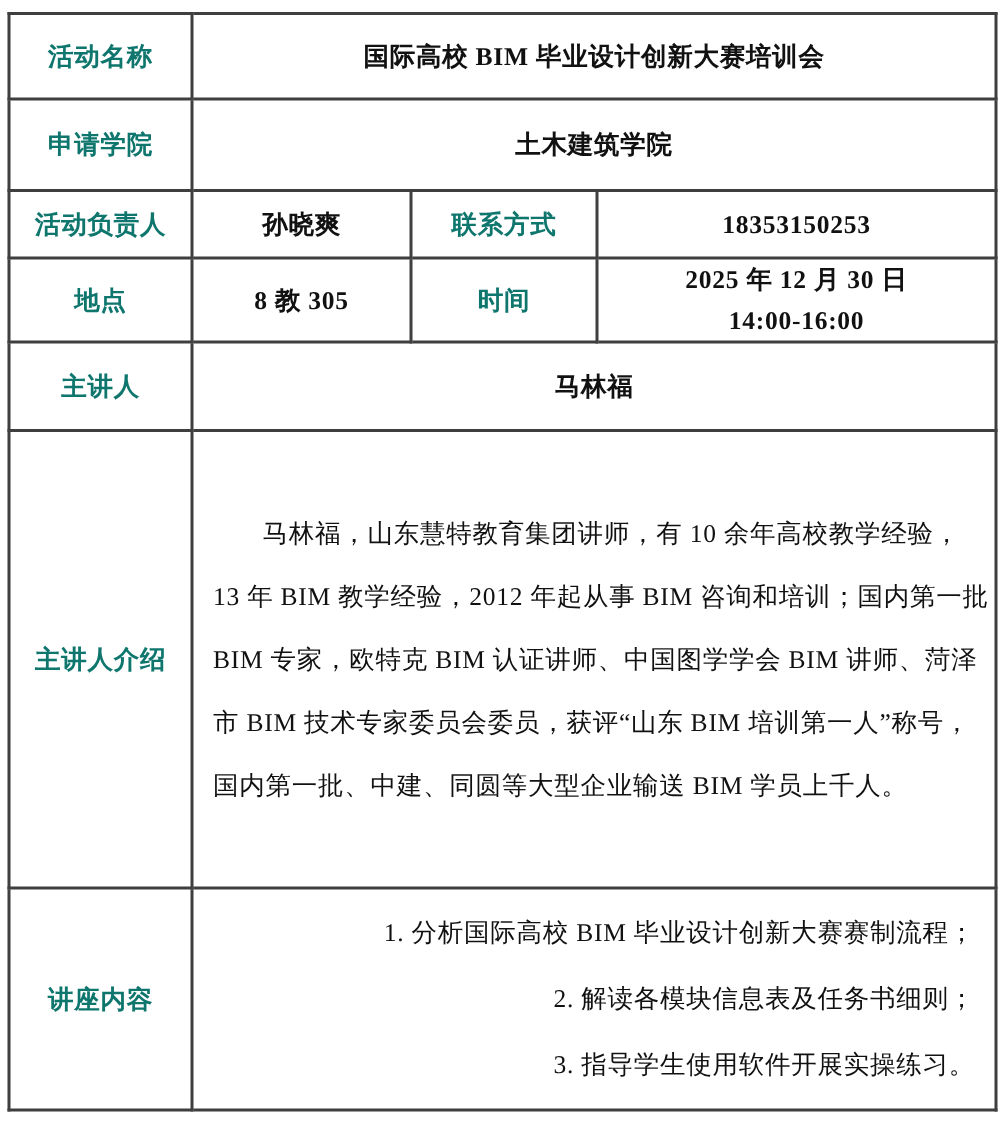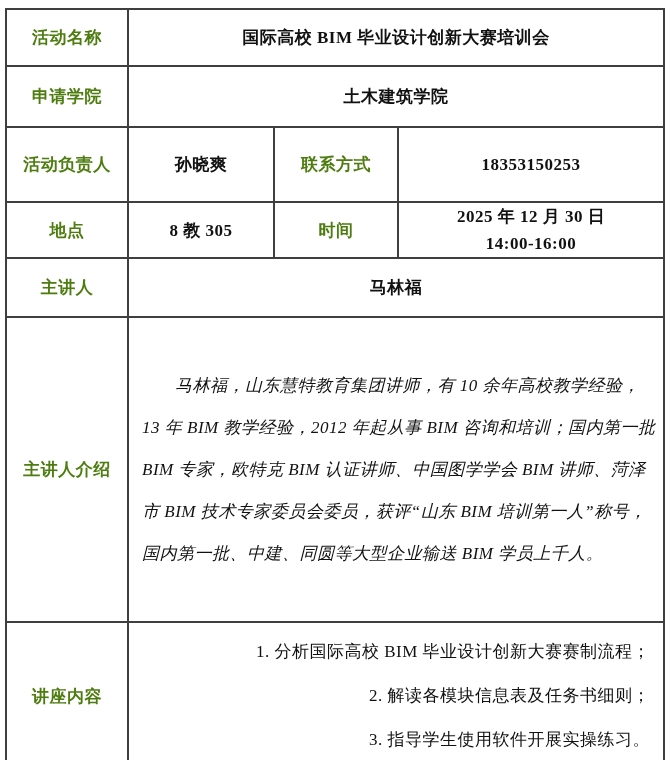--- a/index.html
+++ b/index.html
@@ -28,28 +28,27 @@
     border: 2px solid #3f3f3f;
     text-align: center;
     vertical-align: middle;
     font-size: 17px;
     letter-spacing: 0.5px;
     padding: 0;
     overflow: hidden;
   }
   td.label-cell {
     font-weight: bold;
-    color: #4d7c0f;
+    color: #0f766e;
   }
   td.value-cell { font-weight: bold; }
   .time-line { line-height: 27px; }
   td.intro-cell {
     text-align: left;
     padding: 0 13px;
-    font-style: italic;
   }
   .intro-line {
     line-height: 42px;
     white-space: nowrap;
   }
   .intro-line.indent { text-indent: 33px; }
   td.lecture-cell {
     text-align: right;
     padding: 0 13px;
   }
@@ -74,21 +73,21 @@
         <tr style="height:57px">
       <td class="label-cell">活动名称</td>
       <td class="value-cell" colspan="3">国际高校 BIM 毕业设计创新大赛培训会</td>
     </tr>
 
     <tr style="height:61px">
       <td class="label-cell">申请学院</td>
       <td class="value-cell" colspan="3">土木建筑学院</td>
     </tr>
 
-    <tr style="height:75px">
+    <tr style="height:45px">
       <td class="label-cell">活动负责人</td>
       <td class="value-cell">孙晓爽</td>
       <td class="label-cell">联系方式</td>
       <td class="value-cell">18353150253</td>
     </tr>
 
     <tr style="height:52px">
       <td class="label-cell">地点</td>
       <td class="value-cell">8 教 305</td>
       <td class="label-cell">时间</td>

